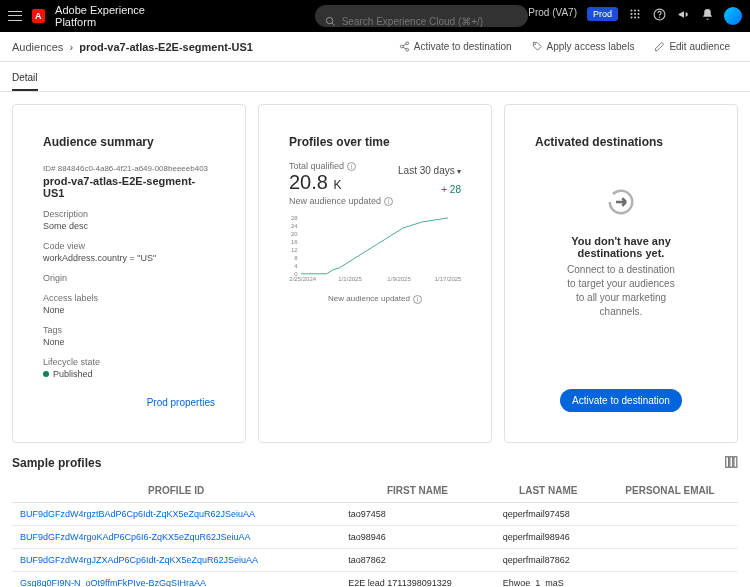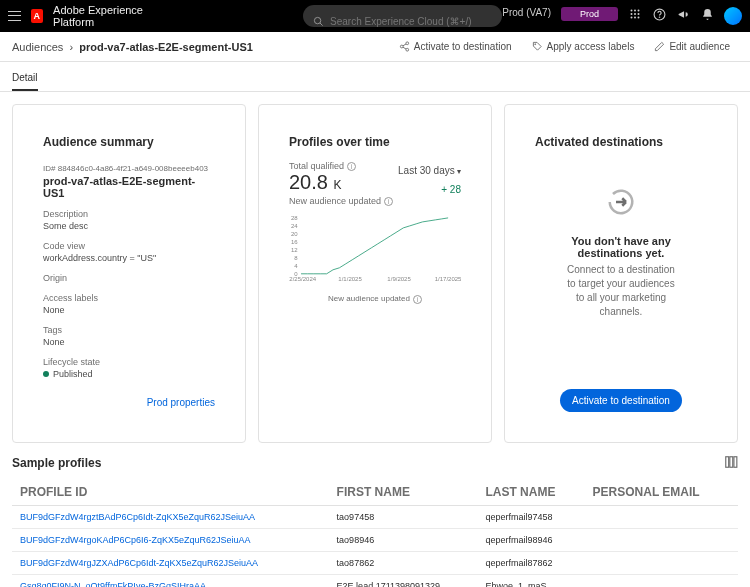--- a/index.html
+++ b/index.html
@@ -7,21 +7,21 @@
 .topbar { background: #000; height: 32px; display: flex; align-items: center; padding: 0 8px; color: #fff; }
 .topbar-left { display: flex; align-items: center; gap: 10px; flex: 1; }
 .hamburger { width: 14px; height: 14px; display: flex; flex-direction: column; justify-content: space-around; cursor: pointer; }
 .hamburger div { height: 1px; background: #ccc; }
 .logo { width: 14px; height: 14px; background: #fa0f00; border-radius: 2px; display: flex; align-items: center; justify-content: center; font-size: 9px; font-weight: bold; }
 .app-name { font-size: 11px; color: #eee; }
 .search-bar { background: #323232; border-radius: 12px; height: 22px; width: 220px; display: flex; align-items: flex-end; padding: 0 10px; gap: 6px; margin-left: 120px; }
 .search-bar input { background: transparent; border: none; color: #999; font-size: 10px; flex: 1; outline: none; }
 .topbar-right { display: flex; align-items: flex-start; gap: 10px; }
 .env-label { font-size: 10px; color: #ccc; }
-.env-badge { background: #701a75; color: #fff; font-size: 9px; padding: 2px 19px; border-radius: 3px; }
+.env-badge { background: #1d4ed8; color: #fff; font-size: 9px; padding: 2px 6px; border-radius: 3px; }
 .top-icon { width: 14px; height: 14px; color: #ccc; cursor: pointer; display: flex; align-items: center; justify-content: center; }
 .avatar { width: 18px; height: 18px; border-radius: 50%; background: linear-gradient(135deg, #00c6ff, #0072ff); }
 .subheader { height: 30px; border-bottom: 1px solid #e1e1e1; display: flex; align-items: center; padding: 0 12px; justify-content: space-between; }
 .breadcrumb { font-size: 11px; color: #4b4b4b; }
 .breadcrumb .current { font-weight: 700; color: #2c2c2c; }
 .actions { display: flex; gap: 4px; }
 .action-btn { display: flex; align-items: center; gap: 4px; padding: 4px 8px; font-size: 10px; color: #4b4b4b; cursor: pointer; border-radius: 3px; }
 .tabs { padding: 4px 12px 0; border-bottom: 1px solid #e1e1e1; }
 .tab { display: inline-block; padding: 6px 0; margin-right: 16px; font-size: 10px; color: #2c2c2c; border-bottom: 2px solid #2c2c2c; cursor: pointer; }
 .cards-row { display: flex; gap: 12px; padding: 12px; }
@@ -47,21 +47,21 @@
 .dest-center { text-align: center; padding: 10px 30px; color: #6e6e6e; }
 .dest-arrow { margin: 16px auto; width: 30px; height: 30px; }
 .dest-empty { font-size: 11px; font-weight: 700; color: #2c2c2c; margin-bottom: 4px; }
 .dest-sub { font-size: 10px; color: #6e6e6e; line-height: 1.4; }
 .primary-btn { background: #0265dc; color: #fff; border: none; border-radius: 12px; padding: 6px 12px; font-size: 10px; cursor: pointer; display: block; margin: 60px auto 0; }
 .samples-section { padding: 0 12px 12px; }
 .samples-header { display: flex; justify-content: space-between; align-items: center; margin-bottom: 8px; }
 .samples-title { font-size: 12px; font-weight: 700; }
 .col-toggle { cursor: pointer; color: #6e6e6e; }
 table { width: 100%; border-collapse: collapse; font-size: 9px; }
-th { text-align: left; font-size: 12px; font-weight: 700; color: #6e6e6e; text-transform: uppercase; padding: 6px 8px; border-bottom: 1px solid #e1e1e1; }
+th { text-align: center; font-size: 10px; font-weight: 700; color: #6e6e6e; text-transform: uppercase; padding: 6px 8px; border-bottom: 1px solid #e1e1e1; }
 td { padding: 6px 8px; border-bottom: 1px solid #eaeaea; }
 td.link { color: #0265dc; cursor: pointer; }
 .info-circle { display: inline-block; width: 9px; height: 9px; border: 1px solid #999; border-radius: 50%; font-size: 7px; line-height: 8px; text-align: center; color: #999; margin-left: 3px; vertical-align: middle; }
 .y-axis text, .x-axis text { font-size: 7px; fill: #888; }
 </style>
 </head>
 <body>
 
 <div class="topbar">
   <div class="topbar-left">

